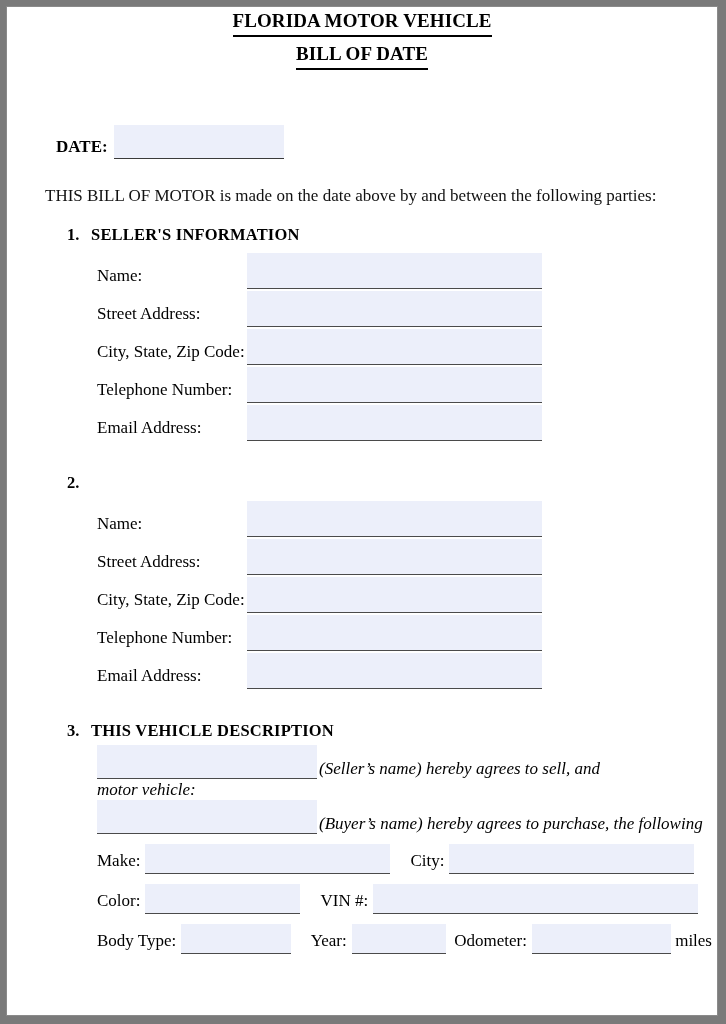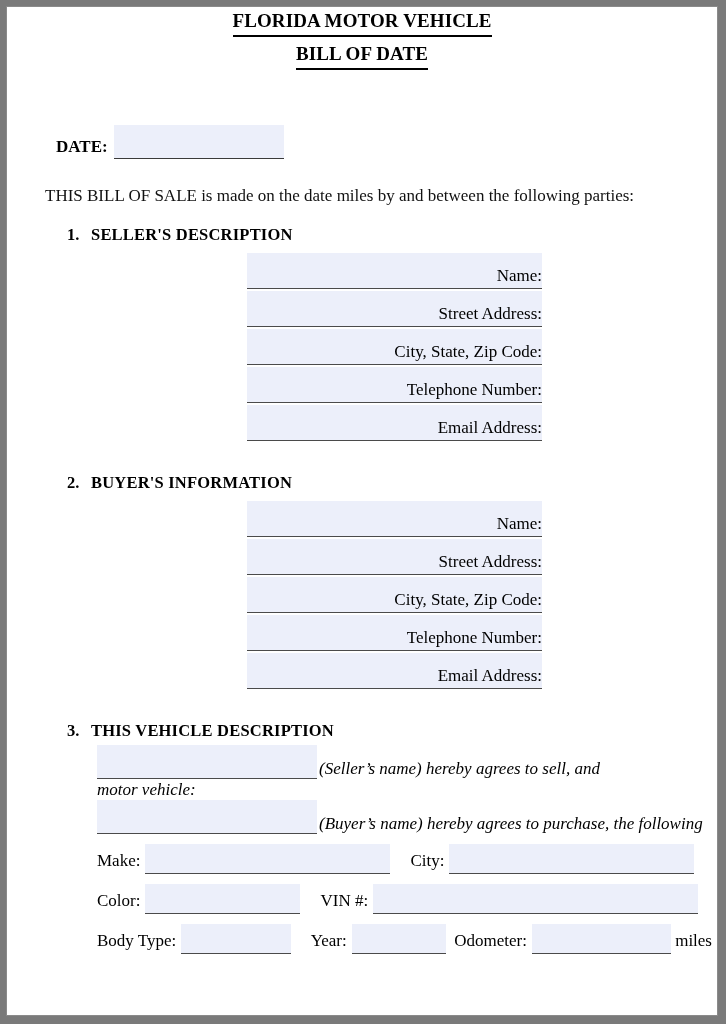--- a/index.html
+++ b/index.html
@@ -113,21 +113,20 @@
 
   
   .party-fields {
     margin-left: 30px;
     margin-top: 6px;
   }
   .field-row {
     display: flex;
     align-items: flex-end;
     height: 38px;
-    justify-content: flex-end;
   }
   .field-label {
     font-size: 17px;
     line-height: 20px;
     white-space: nowrap;
     padding-bottom: 3px;
   }
   .field-blank {
     height: 36px;
     background: #eceffa;
@@ -214,26 +213,26 @@
     <div class="doc-title">
       <div><span class="tline">FLORIDA MOTOR VEHICLE</span></div>
       <div><span class="tline tline-2">BILL OF DATE</span></div>
     </div>
 
     <div class="date-row">
       <span class="date-label">DATE:</span>
       <span class="date-field"></span>
     </div>
 
-    <div class="intro body-text">THIS BILL OF SALE is made on the date miles by and between the following parties:</div>
+    <div class="intro body-text">THIS BILL OF MOTOR is made on the date above by and between the following parties:</div>
 
     <div class="section" style="top:218px;">
       <div class="section-head">
         <span class="section-num">1.</span>
-        <span class="section-title">SELLER'S DESCRIPTION</span>
+        <span class="section-title">SELLER'S INFORMATION</span>
       </div>
       <div class="party-fields">
         <div class="field-row">
           <span class="field-blank"></span>
           <span class="field-label">Name:</span>
         </div>
         <div class="field-row">
           <span class="field-blank"></span>
           <span class="field-label">Street Address:</span>
         </div>
@@ -248,21 +247,20 @@
         <div class="field-row">
           <span class="field-blank"></span>
           <span class="field-label">Email Address:</span>
         </div>
       </div>
     </div>
 
     <div class="section" style="top:466px;">
       <div class="section-head">
         <span class="section-num">2.</span>
-        <span class="section-title">BUYER'S INFORMATION</span>
       </div>
       <div class="party-fields">
         <div class="field-row">
           <span class="field-blank"></span>
           <span class="field-label">Name:</span>
         </div>
         <div class="field-row">
           <span class="field-blank"></span>
           <span class="field-label">Street Address:</span>
         </div>

